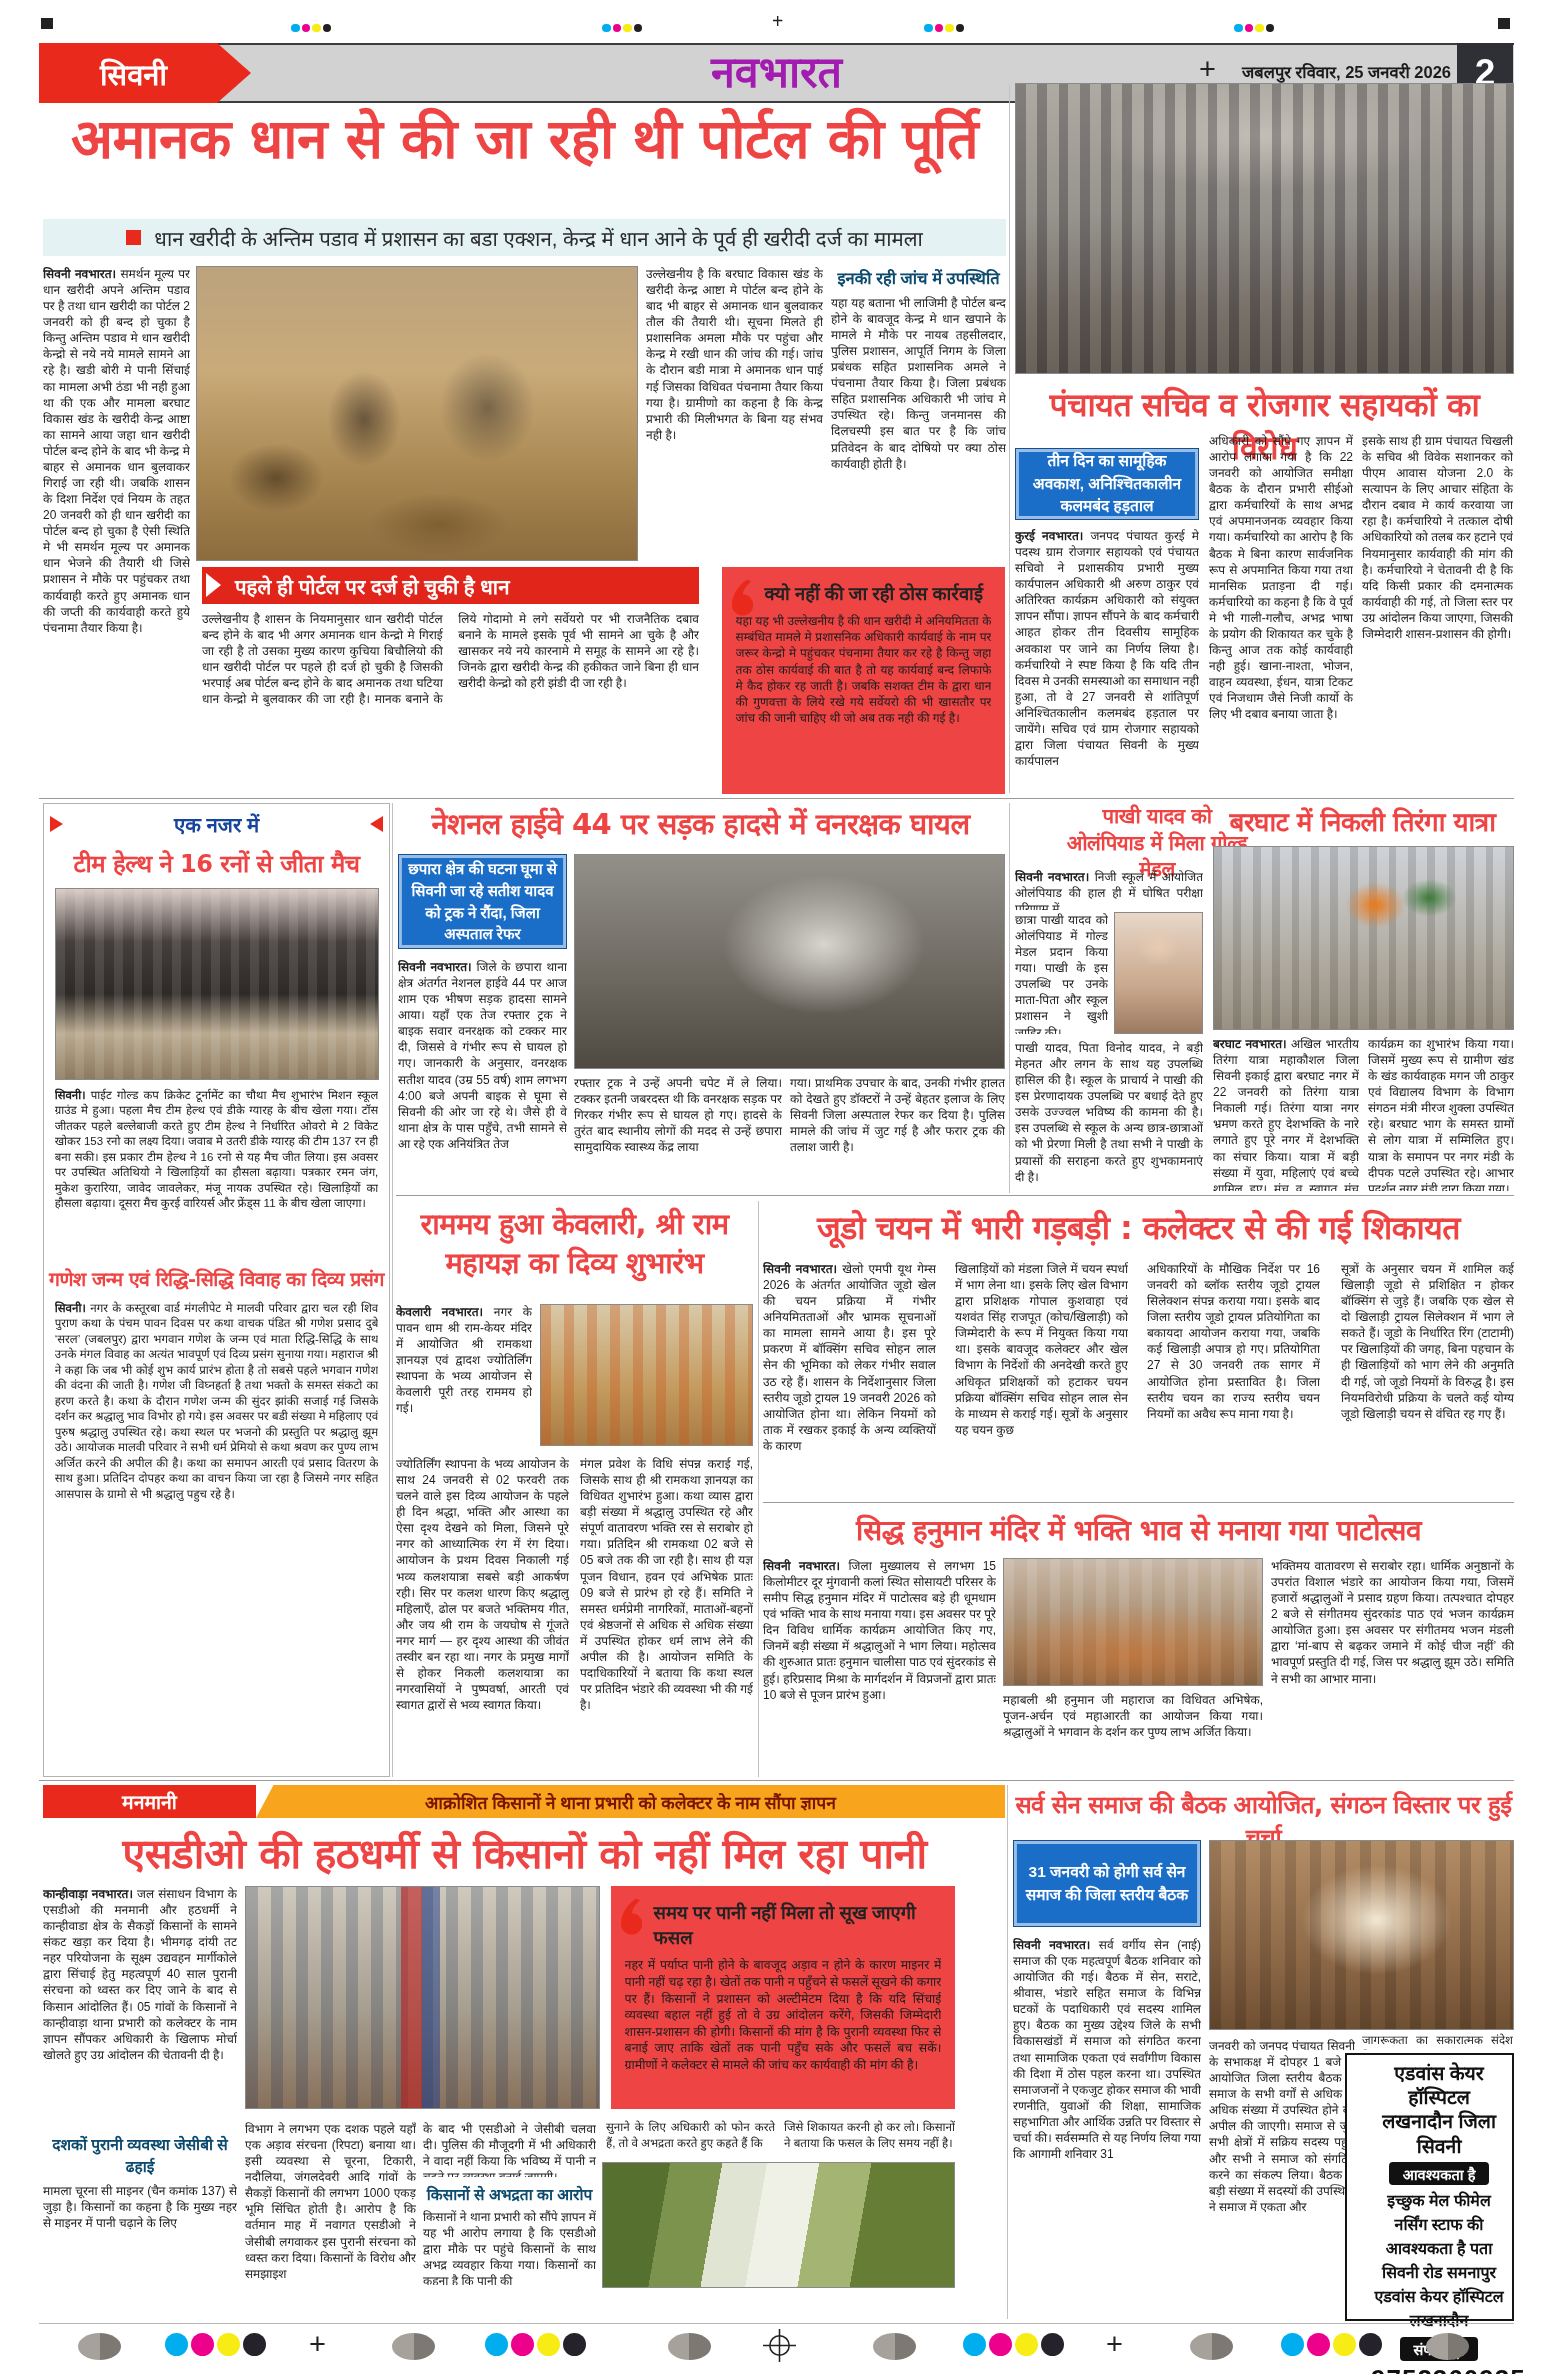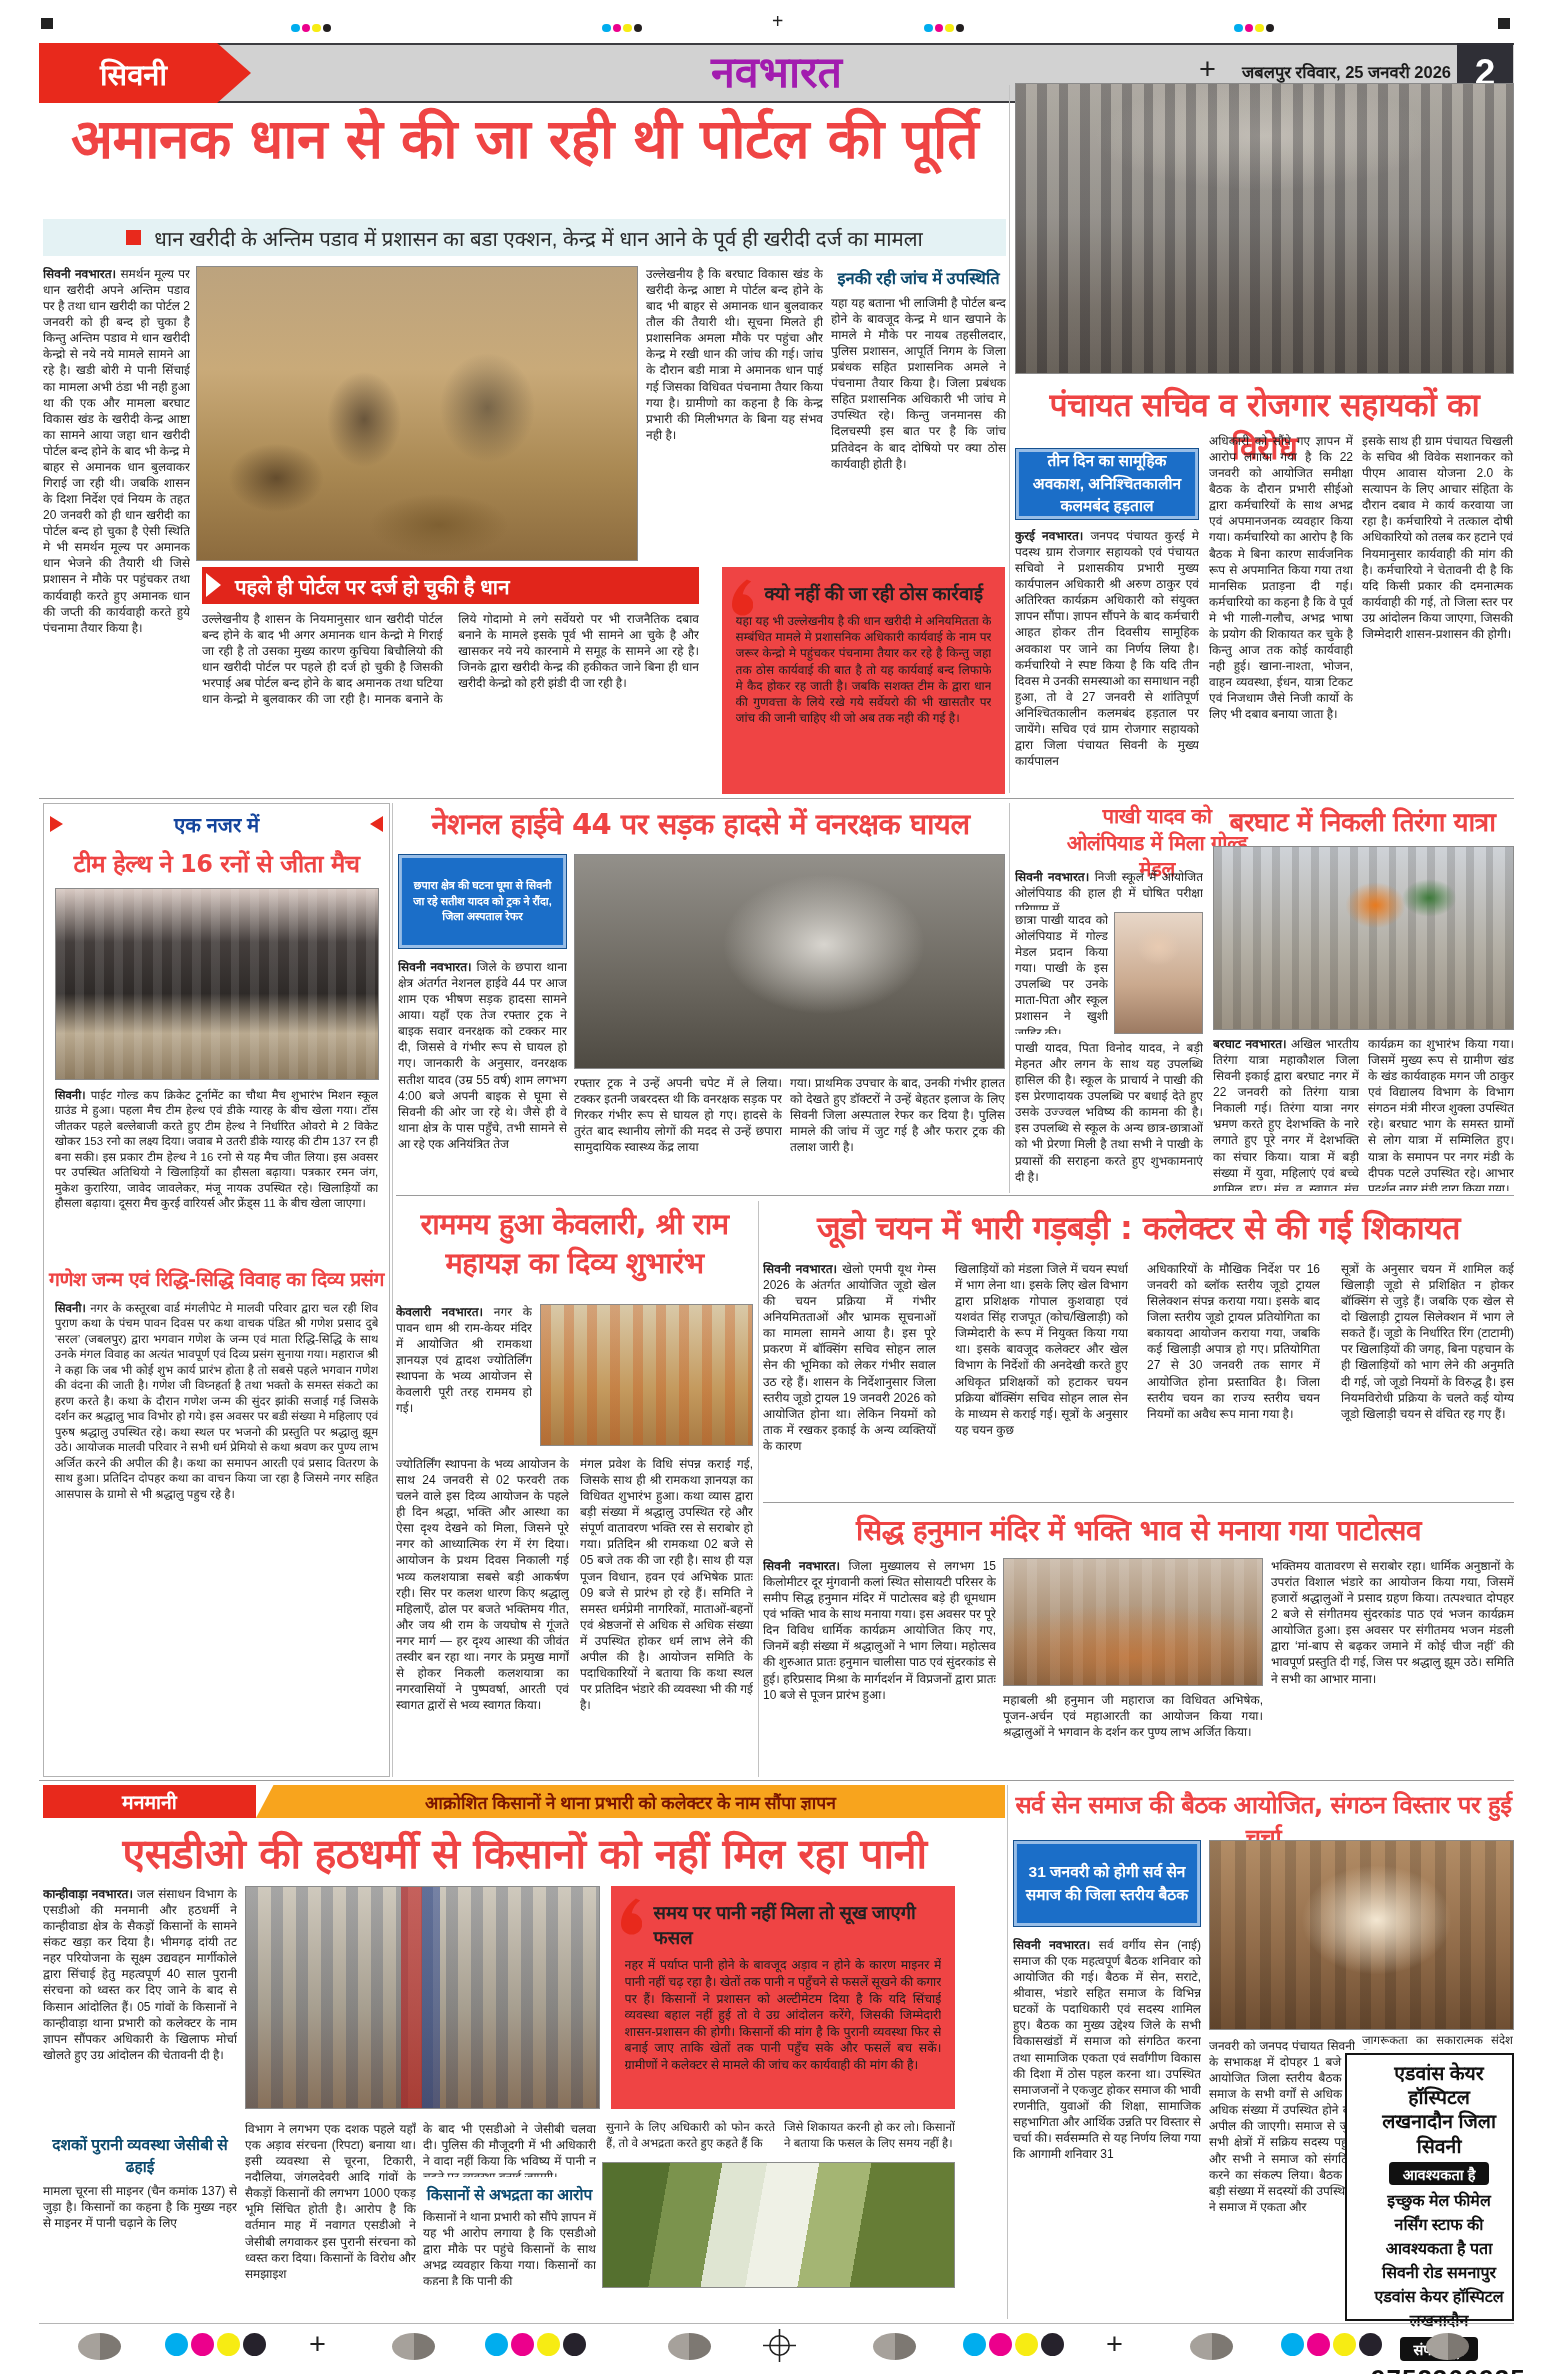--- a/index.html
+++ b/index.html
@@ -137,21 +137,21 @@
     <div class="bt" style="margin:7.8px 10.7px 0 10.7px;height:167px;font-size:11.5px;">
       <b>सिवनी।</b> <span>पाईट गोल्ड कप क्रिकेट टूर्नामेंट का चौथा मैच शुभारंभ मिशन स्कूल ग्राउंड मे हुआ। पहला मैच टीम हेल्थ एवं डीके ग्यारह के बीच खेला गया। टॉस जीतकर पहले बल्लेबाजी करते हुए टीम हेल्थ ने निर्धारित ओवरो मे 2 विकेट खोकर 153 रनो का लक्ष्य दिया। जवाब मे उतरी डीके ग्यारह की टीम 137 रन ही बना सकी। इस प्रकार टीम हेल्थ ने 16 रनो से यह मैच जीत लिया। इस अवसर पर उपस्थित अतिथियो ने खिलाड़ियों का हौसला बढ़ाया। पत्रकार रमन जंग, मुकेश कुरारिया, जावेद जावलेकर, मंजू नायक उपस्थित रहे। खिलाड़ियों का हौसला बढ़ाया। दूसरा मैच कुरई वारियर्स और फ्रेंड्स 11 के बीच खेला जाएगा।</span>
     </div>
     <div class="hl ctr" style="font-size:19.4px;margin-top:9.7px;">गणेश जन्म एवं रिद्धि-सिद्धि विवाह का दिव्य प्रसंग</div>
     <div class="bt" style="margin:7.8px 10.7px 0 10.7px;height:481px;font-size:11.6px;">
       <b>सिवनी।</b> <span>नगर के कस्तूरबा वार्ड मंगलीपेट मे मालवी परिवार द्वारा चल रही शिव पुराण कथा के पंचम पावन दिवस पर कथा वाचक पंडित श्री गणेश प्रसाद दुबे ‘सरल’ (जबलपुर) द्वारा भगवान गणेश के जन्म एवं माता रिद्धि-सिद्धि के साथ उनके मंगल विवाह का अत्यंत भावपूर्ण एवं दिव्य प्रसंग सुनाया गया। महाराज श्री ने कहा कि जब भी कोई शुभ कार्य प्रारंभ होता है तो सबसे पहले भगवान गणेश की वंदना की जाती है। गणेश जी विघ्नहर्ता है तथा भक्तो के समस्त संकटो का हरण करते है। कथा के दौरान गणेश जन्म की सुंदर झांकी सजाई गई जिसके दर्शन कर श्रद्धालु भाव विभोर हो गये। इस अवसर पर बडी संख्या मे महिलाए एवं पुरुष श्रद्धालु उपस्थित रहे। कथा स्थल पर भजनो की प्रस्तुति पर श्रद्धालु झूम उठे। आयोजक मालवी परिवार ने सभी धर्म प्रेमियो से कथा श्रवण कर पुण्य लाभ अर्जित करने की अपील की है। कथा का समापन आरती एवं प्रसाद वितरण के साथ हुआ। प्रतिदिन दोपहर कथा का वाचन किया जा रहा है जिसमे नगर सहित आसपास के ग्रामो से भी श्रद्धालु पहुच रहे है।</span>
     </div>
   </div>
 
   <div class="abs hl ctr" style="left:396px;top:803px;width:609px;font-size:29px;">नेशनल हाईवे 44 पर सड़क हादसे में वनरक्षक घायल</div>
-  <div class="abs bluebox" style="left:398px;top:854px;width:169px;height:95px;font-size:11px;">छपारा क्षेत्र की घटना घूमा से सिवनी जा रहे सतीश यादव को ट्रक ने रौंदा, जिला अस्पताल रेफर</div>
+  <div class="abs bluebox" style="left:398px;top:854px;width:169px;height:95px;font-size:15px;">छपारा क्षेत्र की घटना घूमा से सिवनी जा रहे सतीश यादव को ट्रक ने रौंदा, जिला अस्पताल रेफर</div>
   <div class="abs ph ph-accident" style="left:574px;top:854px;width:431px;height:215px;"></div>
   <div class="abs bt" style="left:398px;top:959px;width:169px;height:233px;">
     <b>सिवनी नवभारत।</b> <span>जिले के छपारा थाना क्षेत्र अंतर्गत नेशनल हाईवे 44 पर आज शाम एक भीषण सड़क हादसा सामने आया। यहाँ एक तेज रफ्तार ट्रक ने बाइक सवार वनरक्षक को टक्कर मार दी, जिससे वे गंभीर रूप से घायल हो गए। जानकारी के अनुसार, वनरक्षक सतीश यादव (उम्र 55 वर्ष) शाम लगभग 4:00 बजे अपनी बाइक से घूमा से सिवनी की ओर जा रहे थे। जैसे ही वे थाना क्षेत्र के पास पहुँचे, तभी सामने से आ रहे एक अनियंत्रित तेज</span>
   </div>
   <div class="abs bt" style="left:574px;top:1075px;width:208px;height:116px;">रफ्तार ट्रक ने उन्हें अपनी चपेट में ले लिया। टक्कर इतनी जबरदस्त थी कि वनरक्षक सड़क पर गिरकर गंभीर रूप से घायल हो गए। हादसे के तुरंत बाद स्थानीय लोगों की मदद से उन्हें छपारा सामुदायिक स्वास्थ्य केंद्र लाया</div>
   <div class="abs bt" style="left:790px;top:1075px;width:215px;height:116px;">गया। प्राथमिक उपचार के बाद, उनकी गंभीर हालत को देखते हुए डॉक्टरों ने उन्हें बेहतर इलाज के लिए सिवनी जिला अस्पताल रेफर कर दिया है। पुलिस मामले की जांच में जुट गई है और फरार ट्रक की तलाश जारी है।</div>
 
   <div class="abs hl ctr" style="left:1015px;top:803px;width:188px;font-size:20.4px;line-height:1.3;margin-left:48px;">पाखी यादव को ओलंपियाड में मिला गोल्ड मेडल</div>
   <div class="abs bt" style="left:1015px;top:869px;width:188px;height:41px;">
     <b>सिवनी नवभारत।</b> <span>निजी स्कूल में आयोजित ओलंपियाड की हाल ही में घोषित परीक्षा परिणाम में</span>

